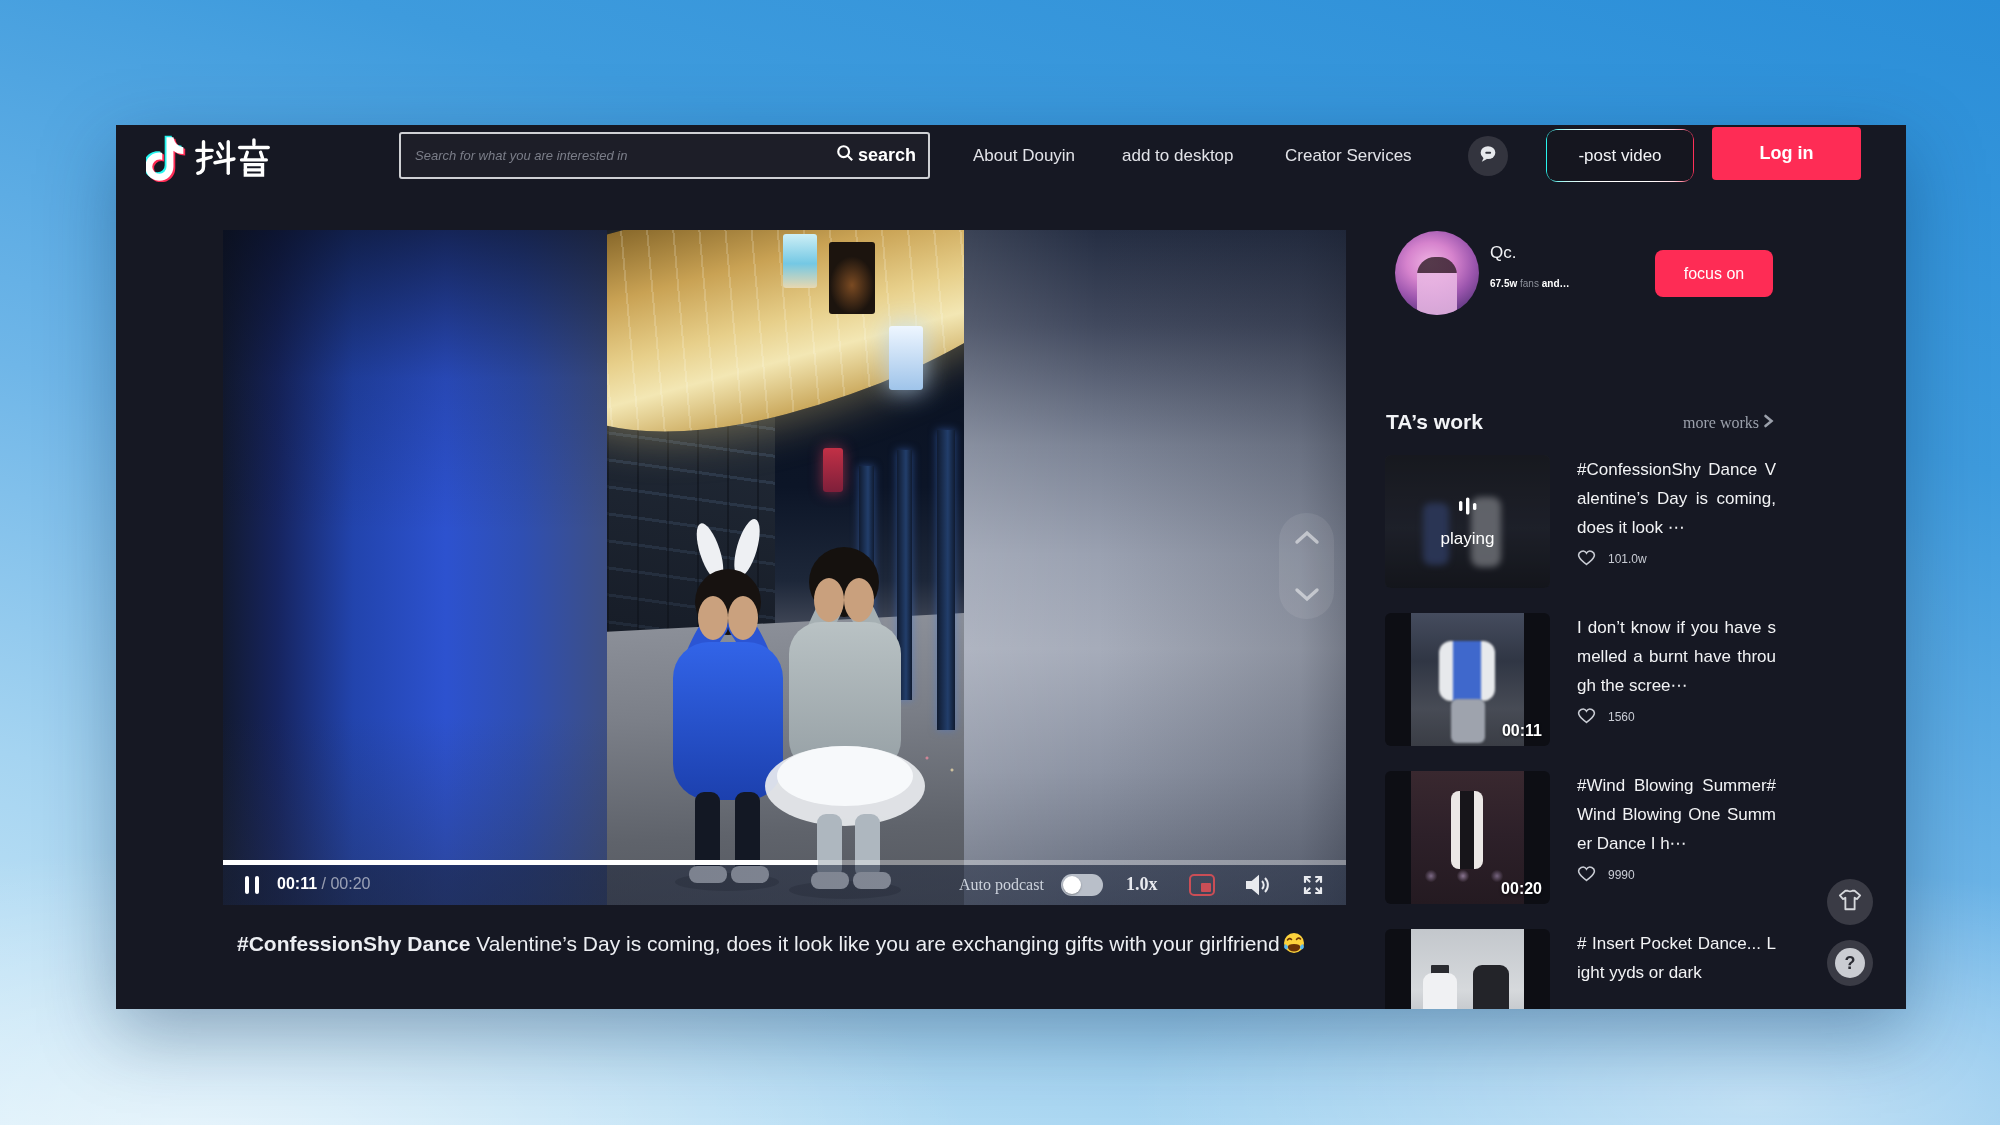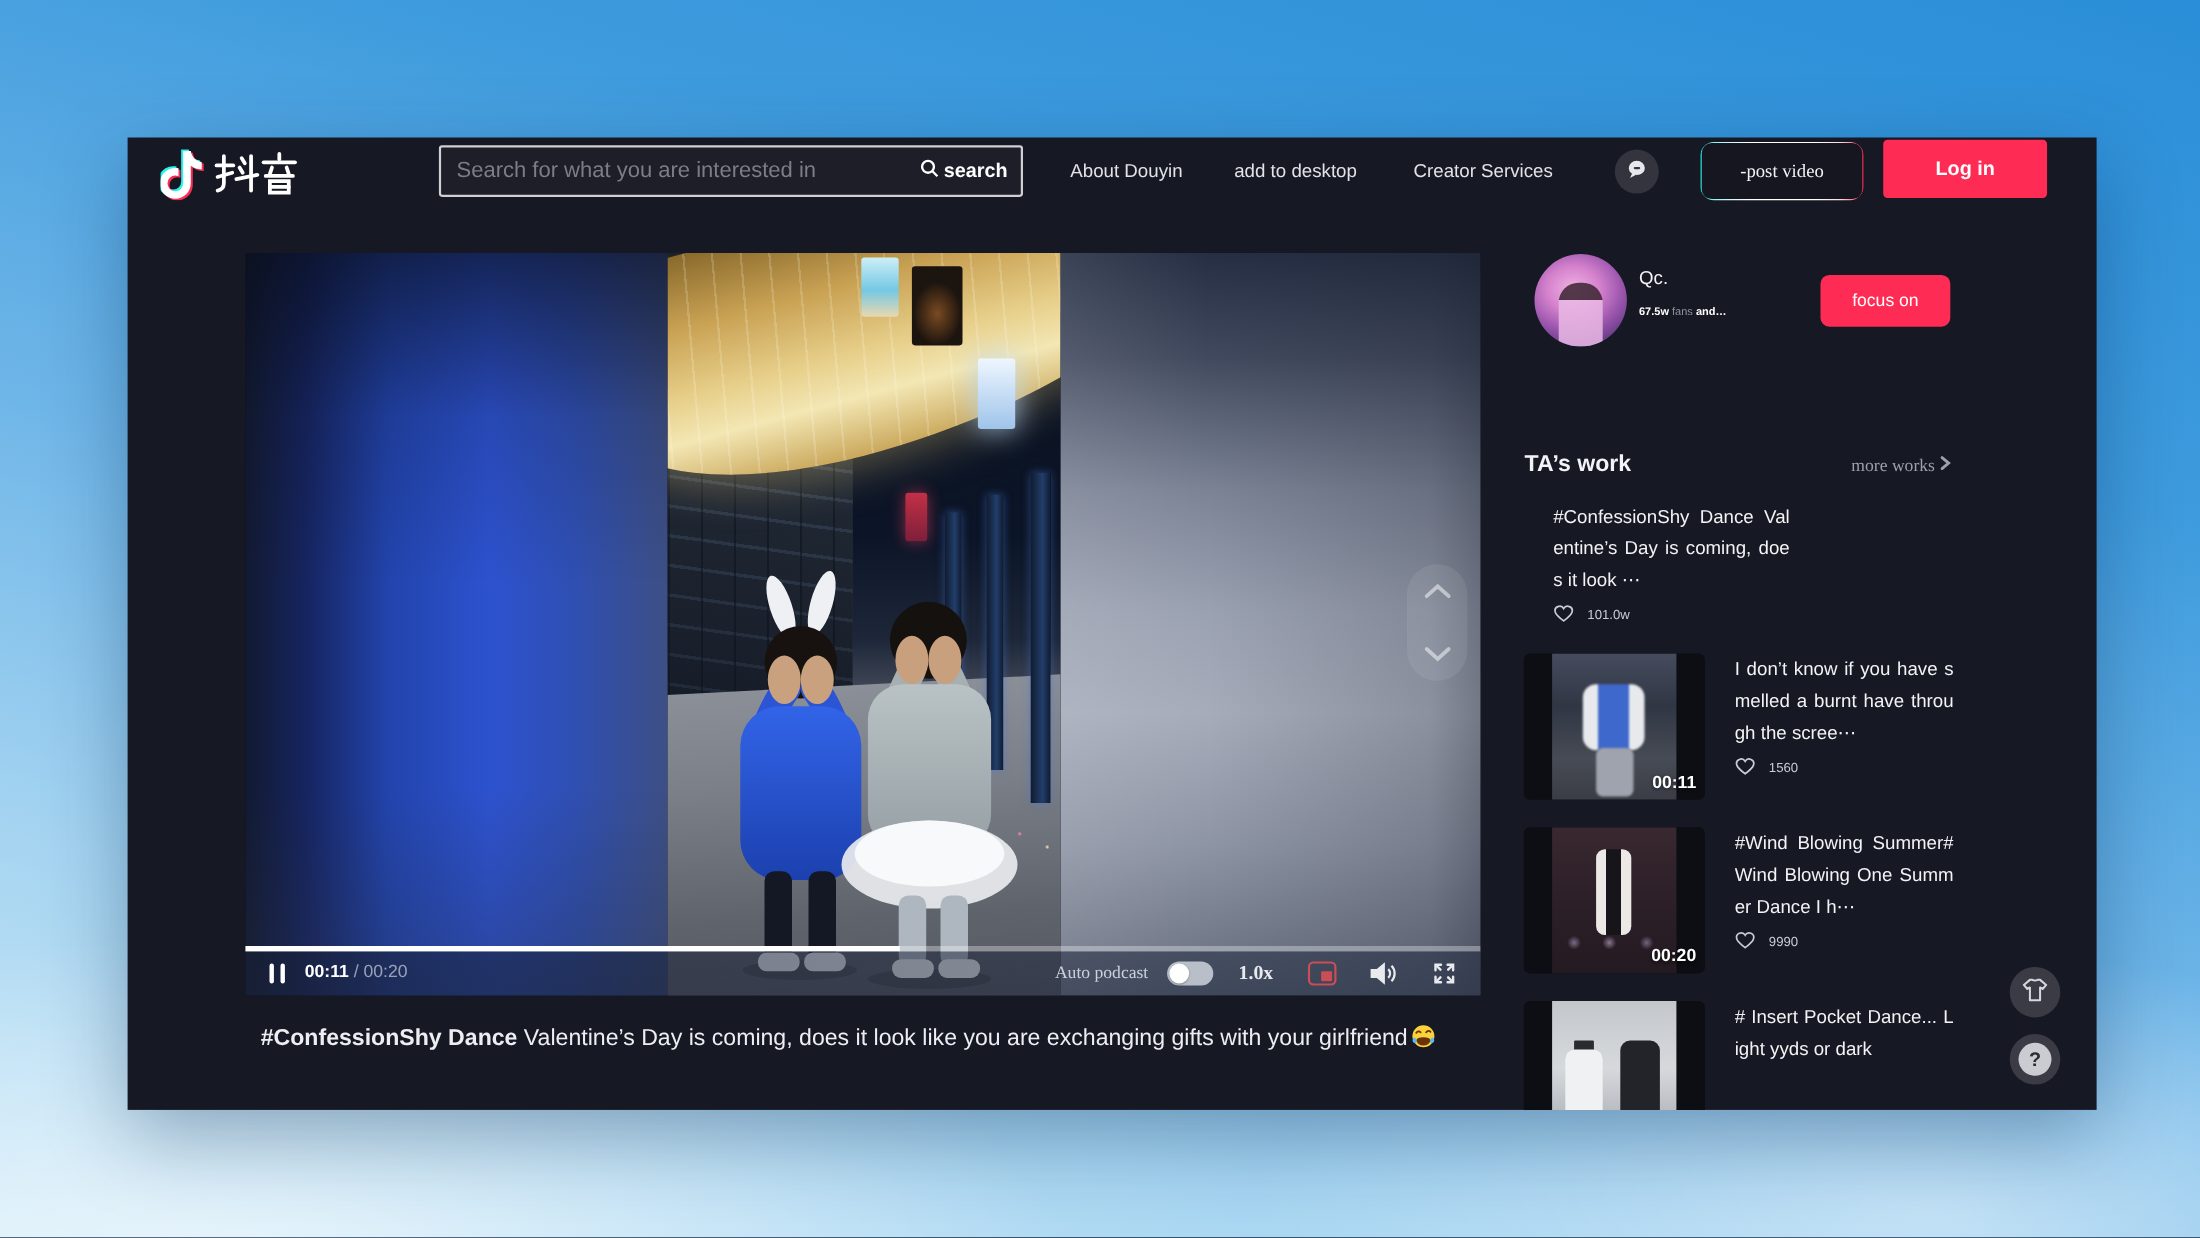--- a/index.html
+++ b/index.html
@@ -10,26 +10,26 @@
       radial-gradient(55% 38% at 10% 102%, rgba(255,255,255,.55), rgba(255,255,255,0) 70%),
       radial-gradient(45% 30% at 88% 98%, rgba(255,255,255,.45), rgba(255,255,255,0) 70%),
       radial-gradient(40% 35% at 70% 55%, rgba(255,255,255,.18), rgba(255,255,255,0) 70%),
       linear-gradient(196deg,#2a8ed8 0%,#3e9bdd 28%,#6fb6e8 55%,#a5d4f1 78%,#cfeaf8 100%);}
   
   .window{position:absolute;left:116px;top:125px;width:1790px;height:884px;background:#161823;overflow:hidden;box-shadow:0 24px 70px rgba(5,40,80,.35);}
   
   .hdr{position:absolute;left:0;top:0;width:100%;height:62px;}
   .brand{position:absolute;left:30px;top:9px;display:flex;align-items:center;gap:8px;cursor:pointer;}
   .searchbar{position:absolute;left:283px;top:7px;width:531px;height:47px;border:2px solid #cfd0d4;border-radius:3px;background:#1d1e28;display:flex;align-items:center;}
-  .searchbar input{flex:1;height:100%;background:transparent;border:0;outline:none;color:#ec4899;font-size:20px;padding:0 14px;font-family:"Liberation Sans",sans-serif;}
+  .searchbar input{flex:1;height:100%;background:transparent;border:0;outline:none;color:#ec4899;font-size:13px;padding:0 14px;font-family:"Liberation Sans",sans-serif;font-style:italic;}
   .searchbar input::placeholder{color:#7b7e89;}
   .search-btn{display:flex;align-items:center;gap:4px;padding:0 12px 0 6px;height:100%;color:#fff;font-size:18px;font-weight:700;cursor:pointer;}
   .nav-link{position:absolute;top:0;height:62px;display:flex;align-items:center;color:#e2e3e8;font-size:17px;cursor:pointer;white-space:nowrap;}
   .chat-btn{position:absolute;left:1352px;top:11px;width:40px;height:40px;border-radius:50%;background:#33343e;display:flex;align-items:center;justify-content:center;cursor:pointer;}
-  .post-btn-wrap{position:absolute;left:1430px;top:4px;width:148px;height:53px;border-radius:12px;padding:1px;background:linear-gradient(90deg,#25f4ee 0%,#bff6f2 14%,#ffffff 30%,#ffffff 70%,#ffd9e2 86%,#fe2c55 100%);cursor:pointer;font-family:Liberation Serif, serif;}
+  .post-btn-wrap{position:absolute;left:1430px;top:4px;width:148px;height:53px;border-radius:12px;padding:1px;background:linear-gradient(90deg,#25f4ee 0%,#bff6f2 14%,#ffffff 30%,#ffffff 70%,#ffd9e2 86%,#fe2c55 100%);cursor:pointer;}
   .post-btn{width:100%;height:100%;border-radius:9px;background:#15161f;color:#f2f3f6;font-size:17px;display:flex;align-items:center;justify-content:center;}
   .login-btn{position:absolute;left:1596px;top:2px;width:149px;height:53px;border-radius:4px;background:#fe2c55;color:#fff;font-size:18px;font-weight:700;display:flex;align-items:center;justify-content:center;cursor:pointer;}
   
   .player{position:absolute;left:107px;top:105px;width:1123px;height:675px;background:#0c1120;overflow:hidden;cursor:pointer;}
   .pane-left{position:absolute;left:0;top:0;width:384px;height:100%;
     background:linear-gradient(90deg,#121a31 0%,#16245f 14%,#2244ad 34%,#2d52cf 58%,#2f4fb2 78%,#3d4f85 100%);}
   .pane-left::after{content:"";position:absolute;inset:0;background:linear-gradient(180deg,rgba(8,12,24,.65) 0%,rgba(8,12,24,.15) 22%,rgba(8,12,24,0) 45%,rgba(8,12,24,0) 72%,rgba(40,46,60,.35) 100%);}
   .pane-right{position:absolute;left:741px;top:0;width:382px;height:100%;
     background:linear-gradient(180deg,#252e43 0%,#41495e 14%,#7b8395 32%,#9aa1b1 48%,#a6acba 62%,#8d94a4 80%,#646b7b 100%);}
   .pane-right::after{content:"";position:absolute;inset:0;background:linear-gradient(90deg,rgba(255,255,255,.10) 0%,rgba(255,255,255,0) 35%,rgba(20,24,36,.18) 88%,rgba(20,24,36,.35) 100%);}
@@ -328,20 +328,34 @@
           <span>
             <svg width="11" height="14" viewBox="0 0 11 14" fill="none" stroke="#9ba0ab" stroke-width="2.6" stroke-linecap="round">
                 <path d="M2.5 2 L8.5 7 L2.5 12"></path>
               </svg>
           </span>
         </div>
       </div>
 
       <div class="works-list">
   <div class="work-card">
+    <div class="thumb art-0">
+      <div class="photo"></div>
+      <div class="playing-overlay">
+        <span>
+          <svg width="22" height="22" viewBox="0 0 22 22">
+                    <rect x="2" y="6" width="3.4" height="10" rx="1.6" fill="#fff"></rect>
+                    <rect x="9" y="2.5" width="3.4" height="17" rx="1.6" fill="#fff"></rect>
+                    <rect x="16" y="8" width="3.4" height="7" rx="1.6" fill="#fff"></rect>
+                  </svg>
+        </span>
+        <span class="playing-label">playing</span>
+      </div>
+
+    </div>
     <div class="work-right">
       <div class="work-title">#ConfessionShy Dance Valentine’s Day is coming, does it look ⋯</div>
       <div class="like-row">
         <span>
           <svg width="19" height="17" viewBox="0 0 24 22" fill="none" stroke="#c9ccd4" stroke-width="2">
                     <path d="M12 20 C8 17 3.5 13.6 2.2 9.8 A5.4 5.4 0 0 1 12 5.4 A5.4 5.4 0 0 1 21.8 9.8 C20.5 13.6 16 17 12 20 z"></path>
                   </svg>
         </span>
         <span class="like-count">101.0w</span>
       </div>

